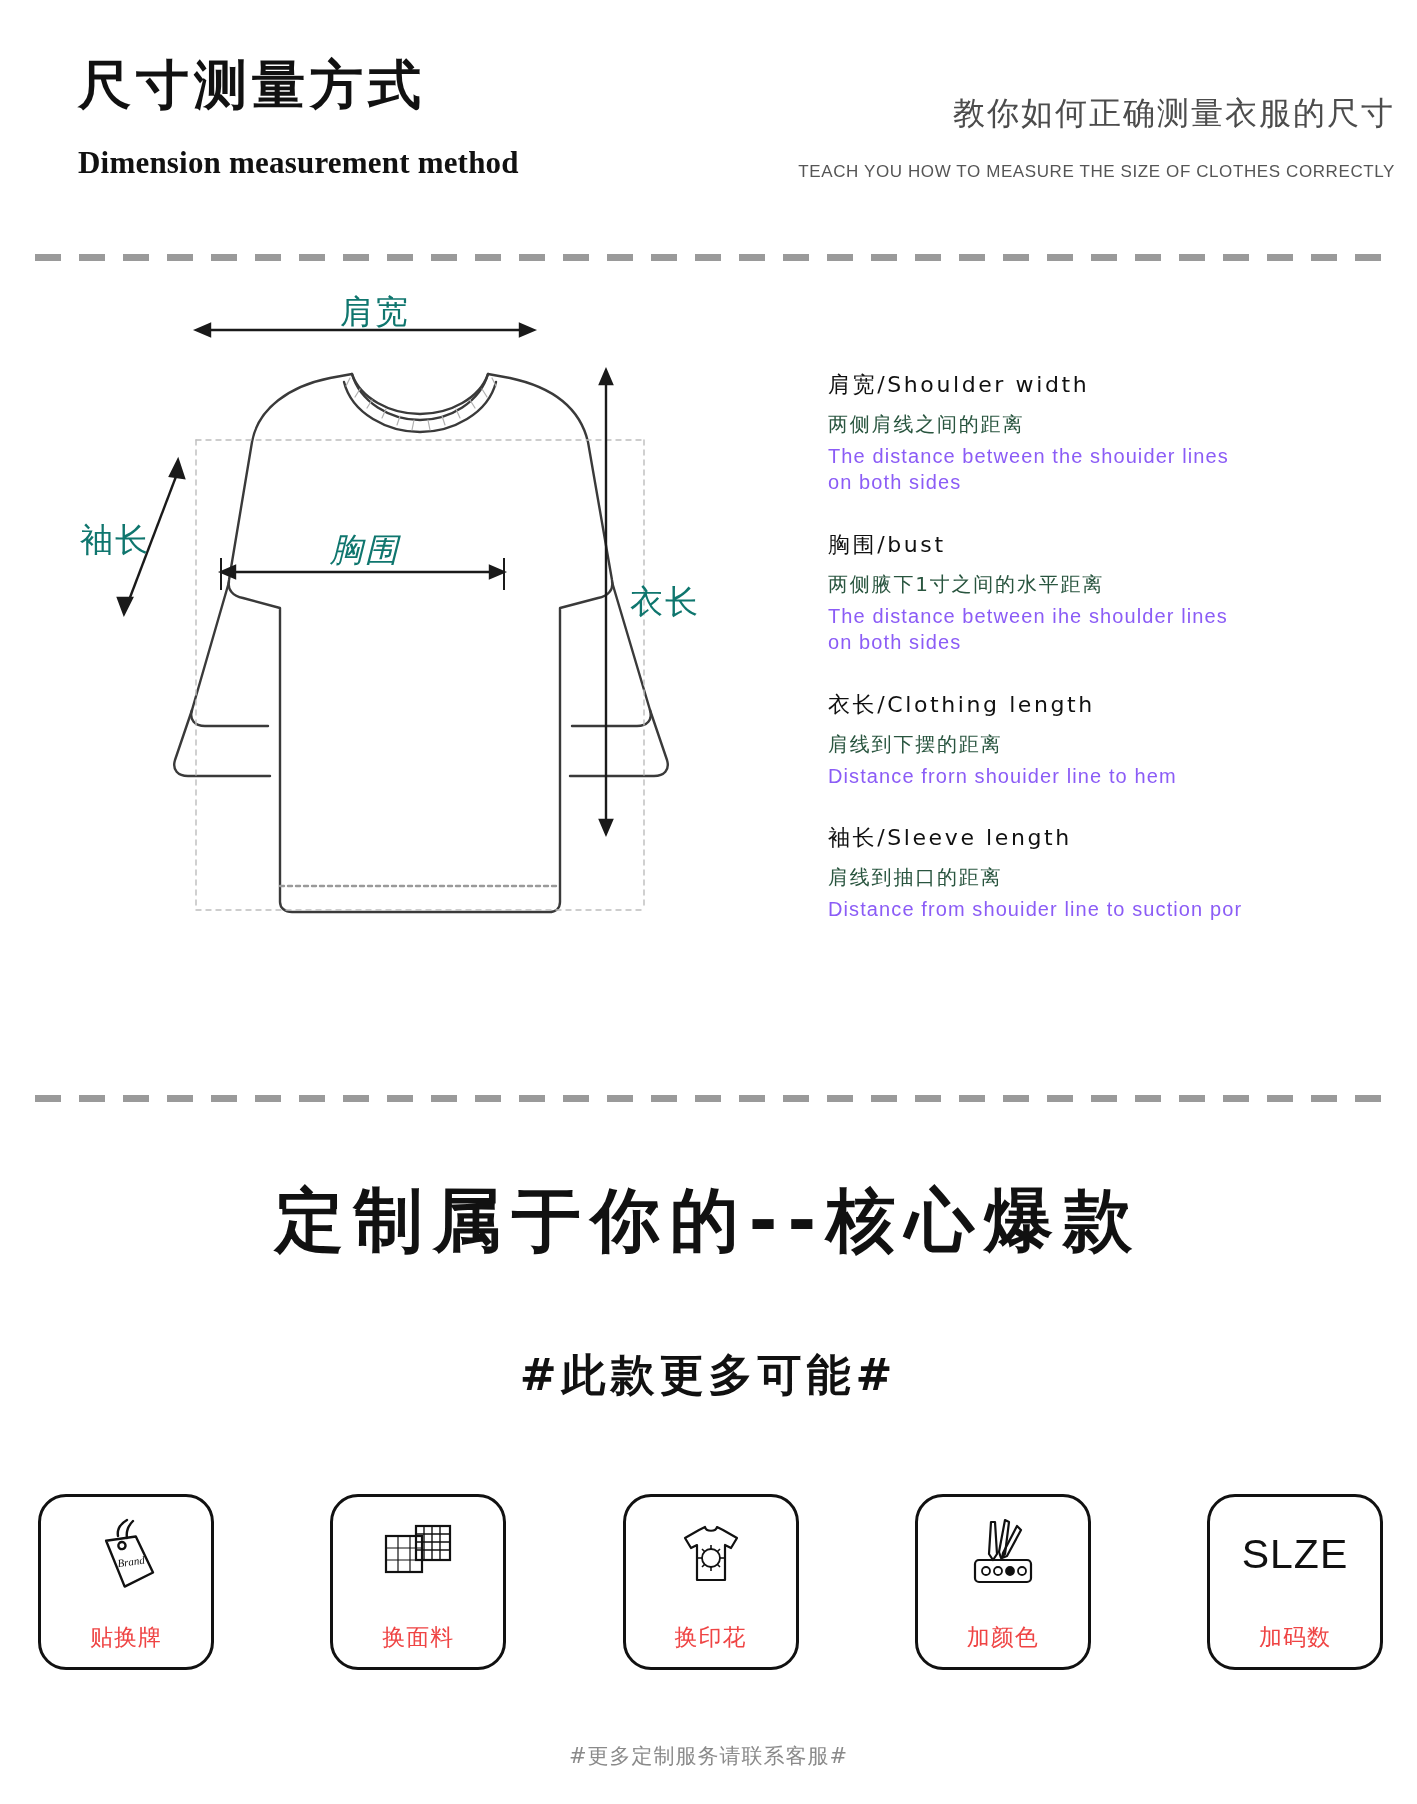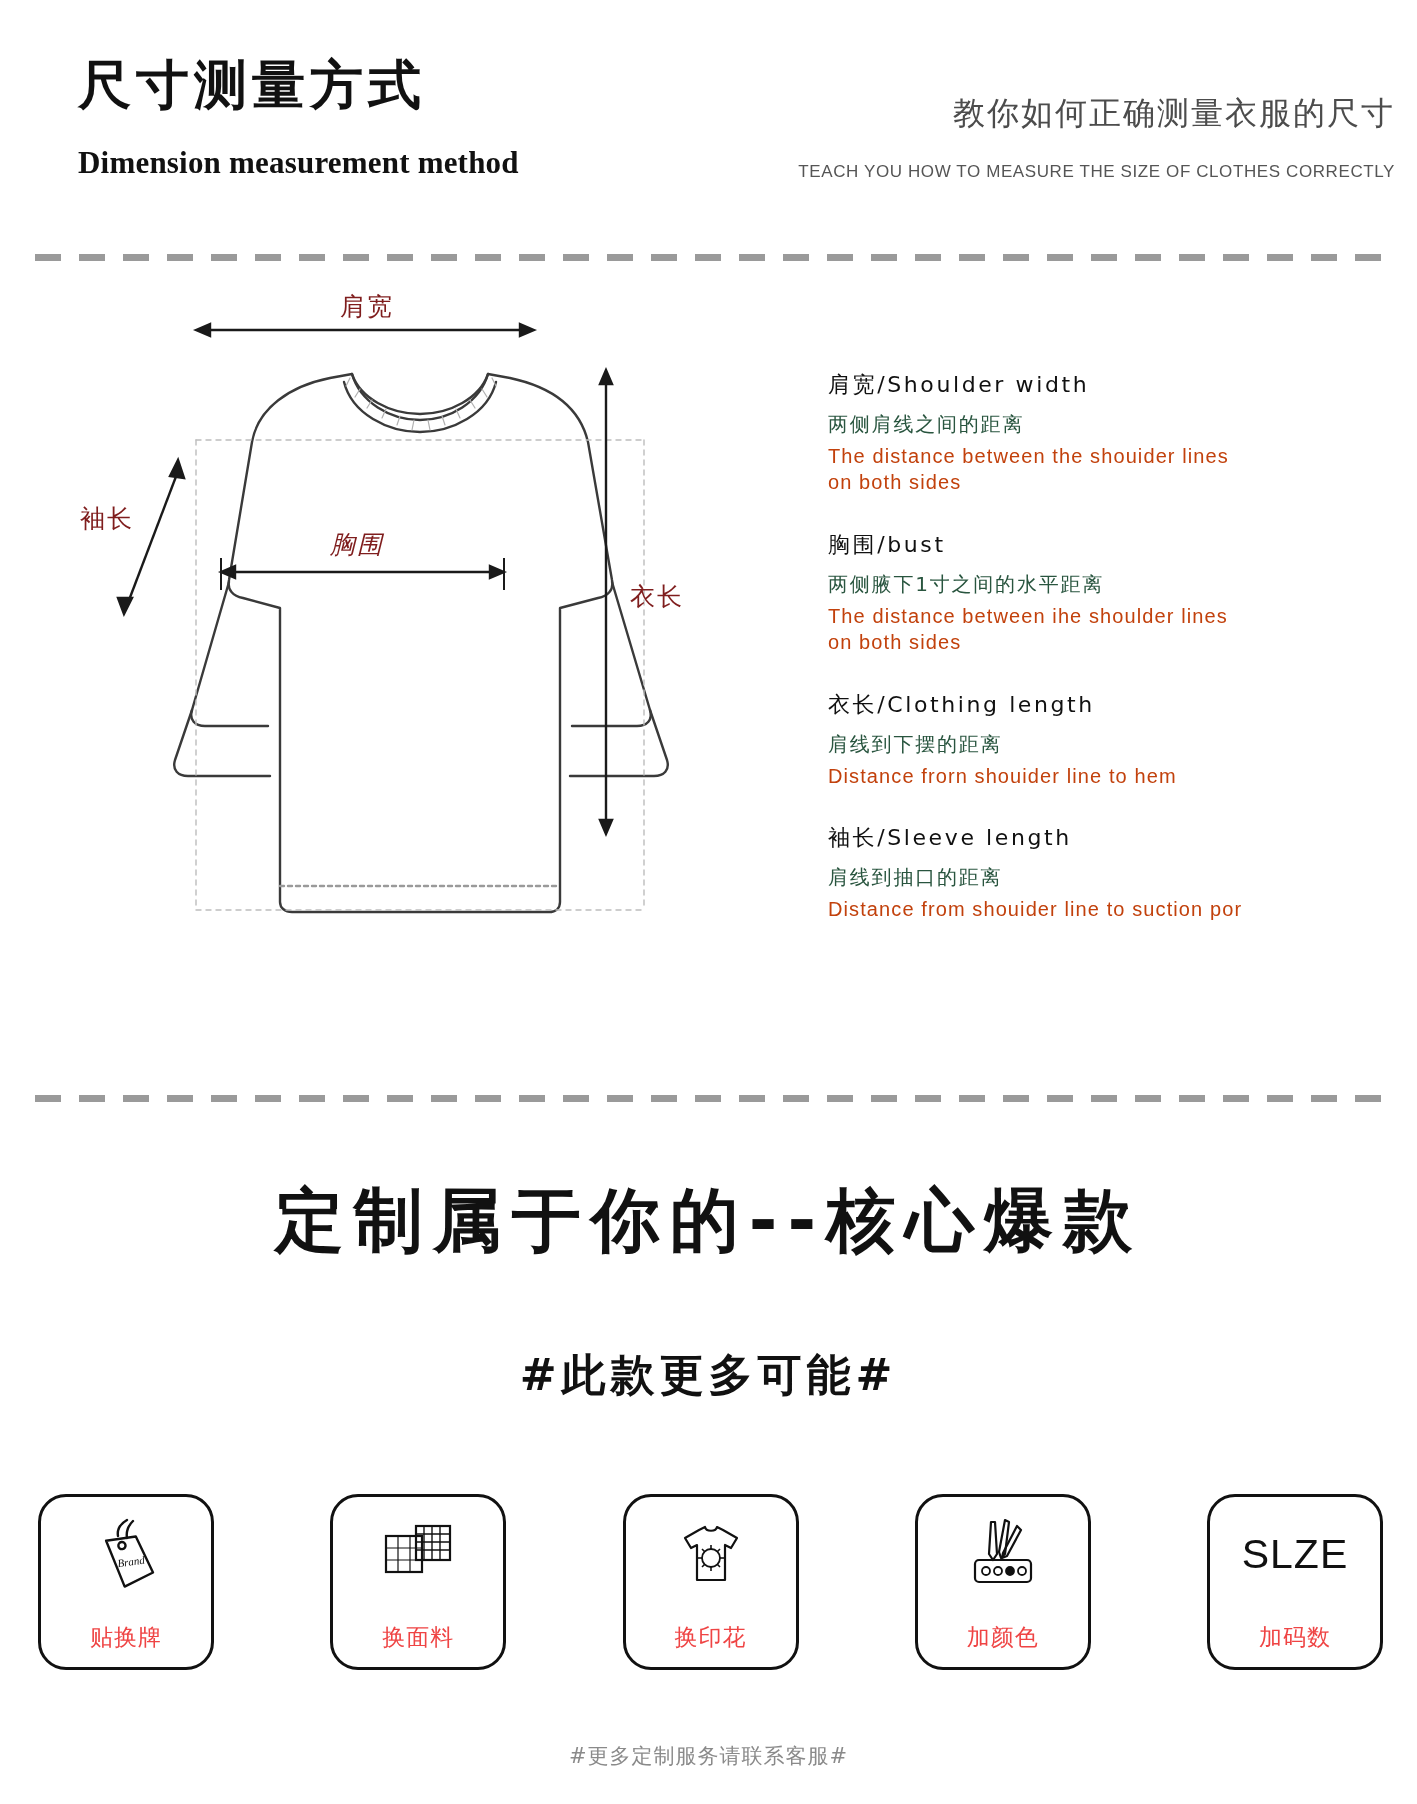--- a/index.html
+++ b/index.html
@@ -90,22 +90,22 @@
   .diagram {
     position: absolute;
     left: 0;
     top: 290px;
     width: 760px;
     height: 700px;
   }
   .label-cn {
     position: absolute;
     font-family: "DejaVu Sans", sans-serif;
-    font-size: 25px;
-    color: #7f1d1d;
+    font-size: 33px;
+    color: #0f766e;
     letter-spacing: 2px;
     white-space: nowrap;
   }
 
   
   .legend {
     position: absolute;
     left: 828px;
     top: 370px;
     width: 570px;
@@ -120,21 +120,21 @@
   }
   .legend-cn {
     font-size: 20px;
     color: #29553f;
     letter-spacing: 1.8px;
     font-family: "DejaVu Sans", sans-serif;
     margin-bottom: 5px;
   }
   .legend-en {
     font-size: 20px;
-    color: #c2410c;
+    color: #8b5cf6;
     letter-spacing: 1.1px;
     font-family: "Liberation Sans", sans-serif;
     line-height: 1.32;
     white-space: pre-line;
   }
 
   
   .promo-title {
     position: absolute;
     left: 0;
@@ -305,21 +305,21 @@
       </g>
 
       <g stroke="#1a1a1a" stroke-width="2.4" fill="#1a1a1a">
         <line x1="180" y1="176" x2="126" y2="318"></line>
         <polygon points="178,170 170,186 184,188"></polygon>
         <polygon points="124,324 118,308 132,308"></polygon>
       </g>
     </svg>
 
     <div class="label-cn" style="left:340px; top:0px;">肩宽</div>
-    <div class="label-cn" style="left:80px; top:212px;">袖长</div>
+    <div class="label-cn" style="left:80px; top:228px;">袖长</div>
     <div class="label-cn" style="left:330px; top:238px;font-style:italic;">胸围</div>
     <div class="label-cn" style="left:630px; top:290px;">衣长</div>
   </div>
 
   <div class="legend">
     <div class="legend-item">
       <div class="legend-head">肩宽/Shoulder width</div>
       <div class="legend-cn">两侧肩线之间的距离</div>
       <div class="legend-en">The distance between the shouider lines
 on both sides</div>

